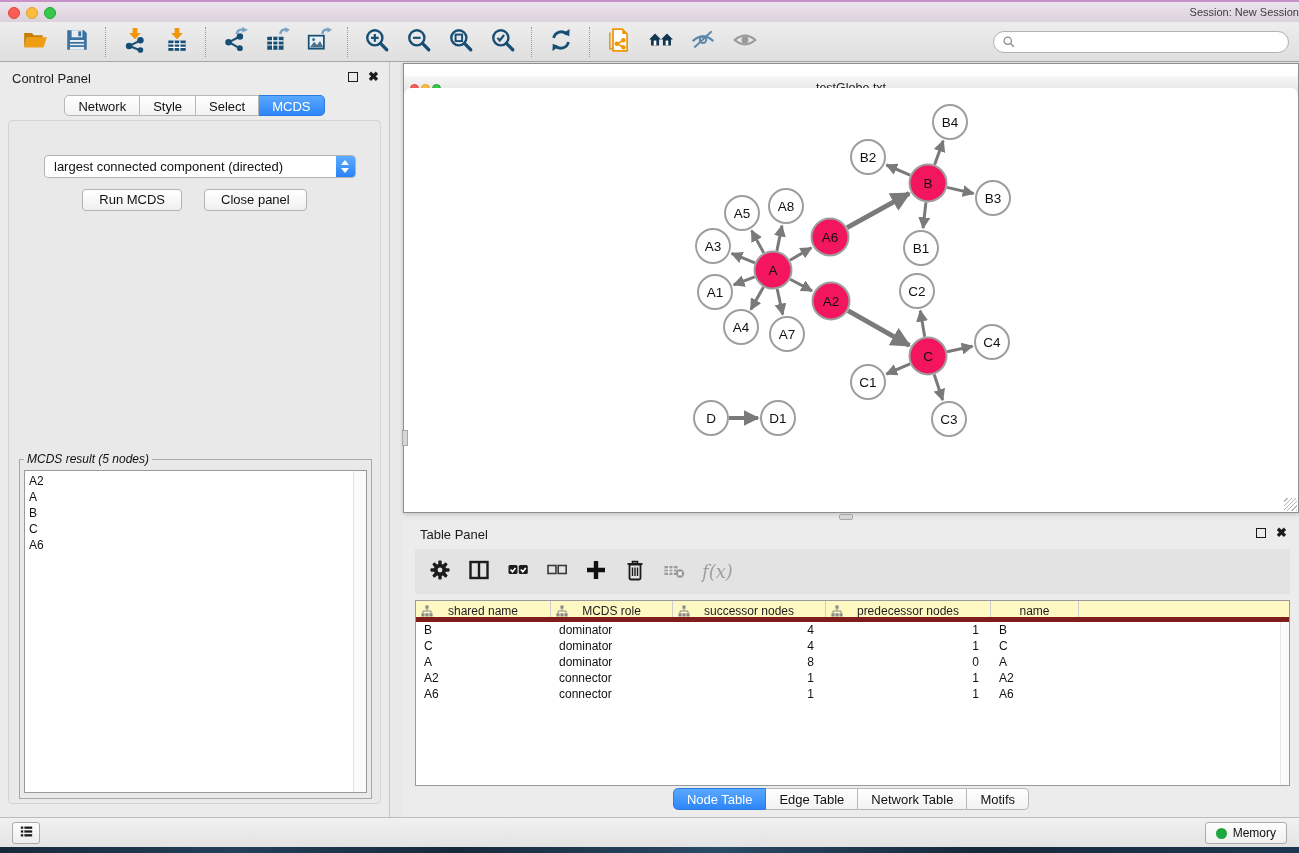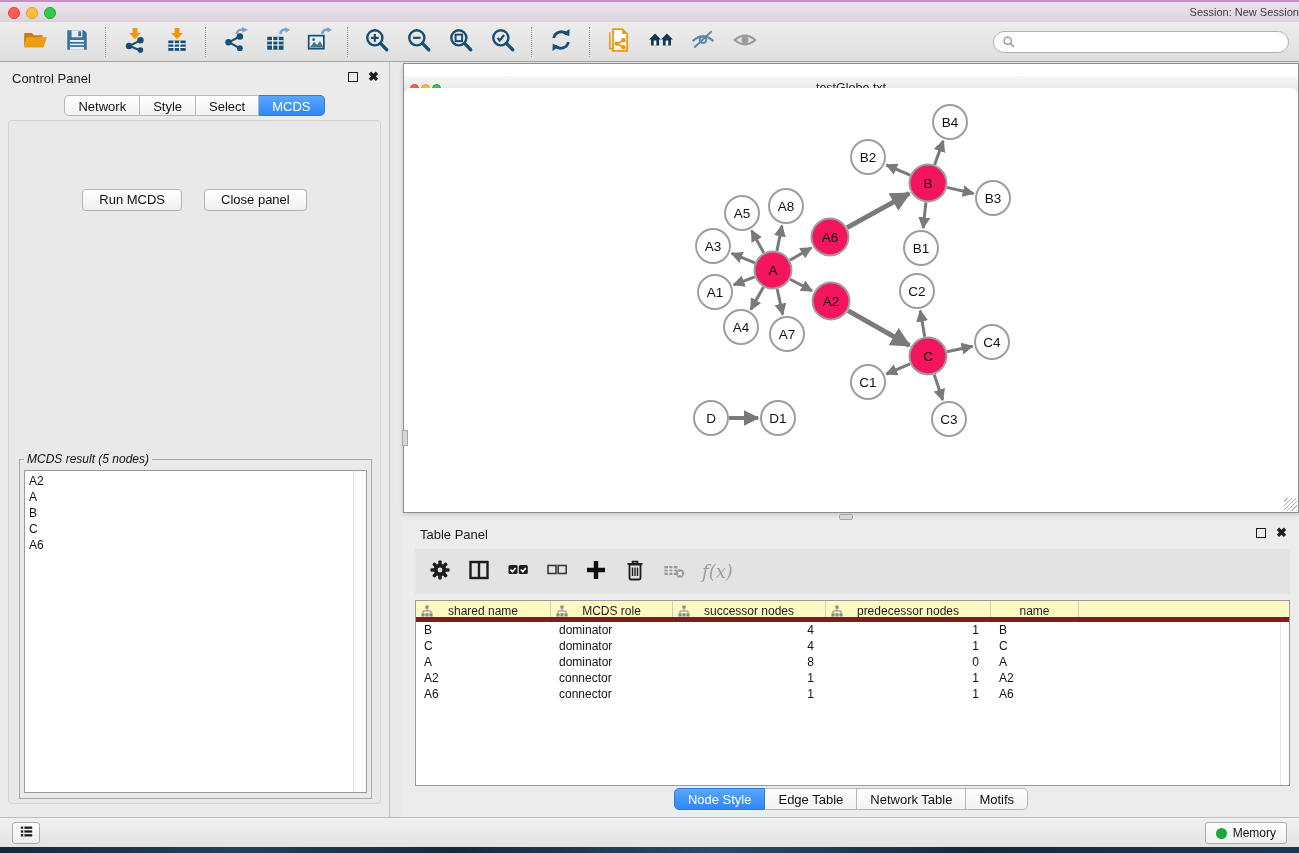--- a/index.html
+++ b/index.html
@@ -330,20 +330,27 @@
         <span class="float-btn"></span>
         <span class="close-btn">✖</span>
       </div>
       <div class="cp-tabs" id="cp-tabs">
           <div class="seg">Network</div>
           <div class="seg">Style</div>
           <div class="seg">Select</div>
           <div class="seg active">MCDS</div>
         </div>
       <div class="cp-content">
+        <div class="criterion-select">
+          <span class="criterion-text">largest connected component (directed)</span>
+          <span class="select-stepper">
+            <span class="chev up"></span>
+              <span class="chev down"></span>
+          </span>
+        </div>
         <div class="cp-buttons">
           <button class="mac-btn">Run MCDS</button>
           <button class="mac-btn">Close panel</button>
         </div>
         <div class="result-group">
           <div class="result-legend">MCDS result (5 nodes)</div>
           <div class="result-list">
             <div class="result-items" id="result-list-items">
                 <div class="result-item">A2</div>
                 <div class="result-item">A</div>
@@ -583,21 +590,21 @@
               <div class="tb-cell" style="width:135px">A6</div>
               <div class="tb-cell" style="width:122px">connector</div>
               <div class="tb-cell right" style="width:153px">1</div>
               <div class="tb-cell right" style="width:165px">1</div>
               <div class="tb-cell" style="width:88px">A6</div>
             </div>
           </div>
         <div class="tp-scroll"></div>
       </div>
       <div class="tp-tabs" id="tp-tabs">
-          <div class="seg active">Node Style</div>
+          <div class="seg active">Node Table</div>
           <div class="seg">Edge Table</div>
           <div class="seg">Network Table</div>
           <div class="seg">Motifs</div>
         </div>
     </section>
 
   </div>
 
   <div class="statusbar">
     <button class="status-list-btn">

